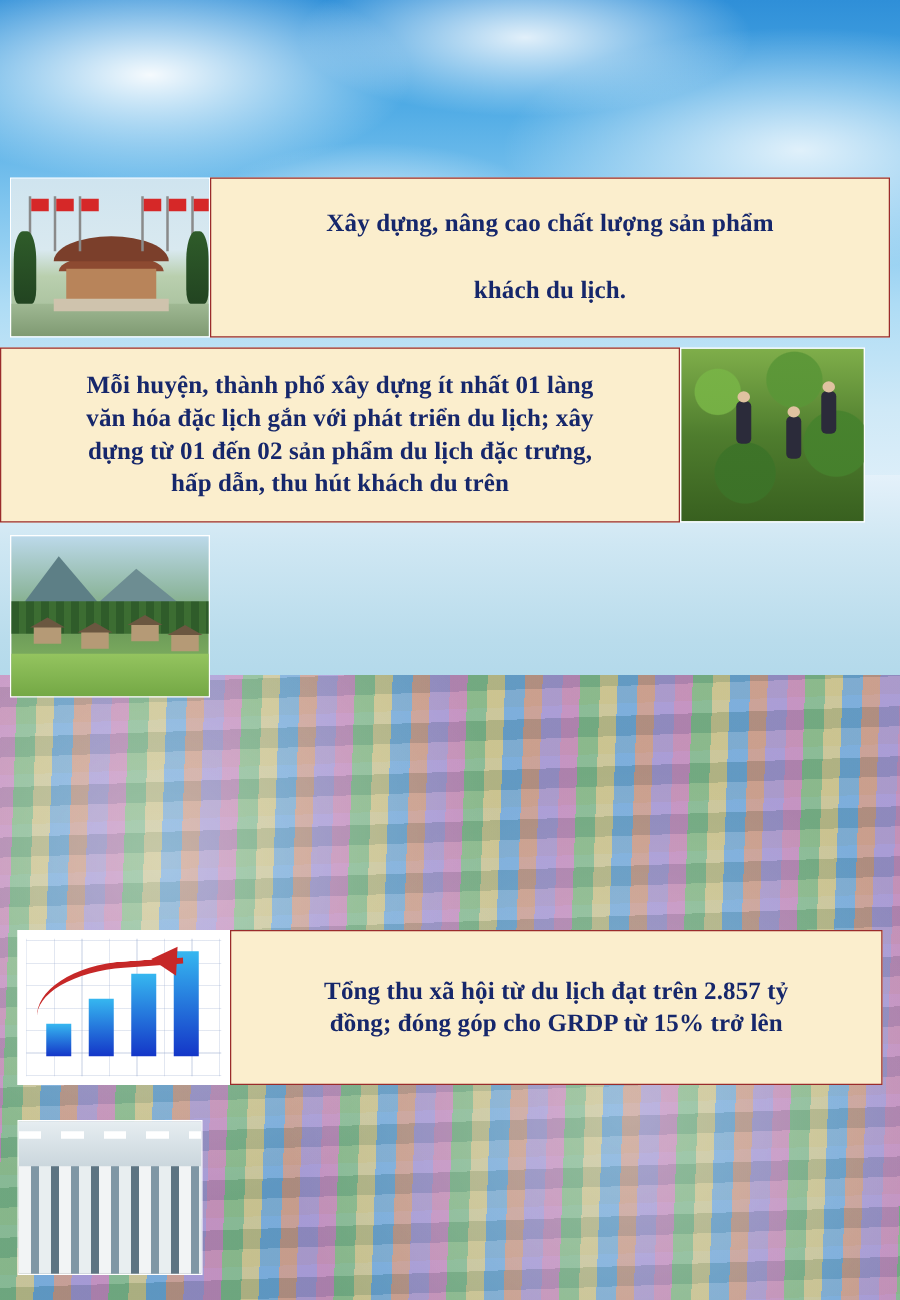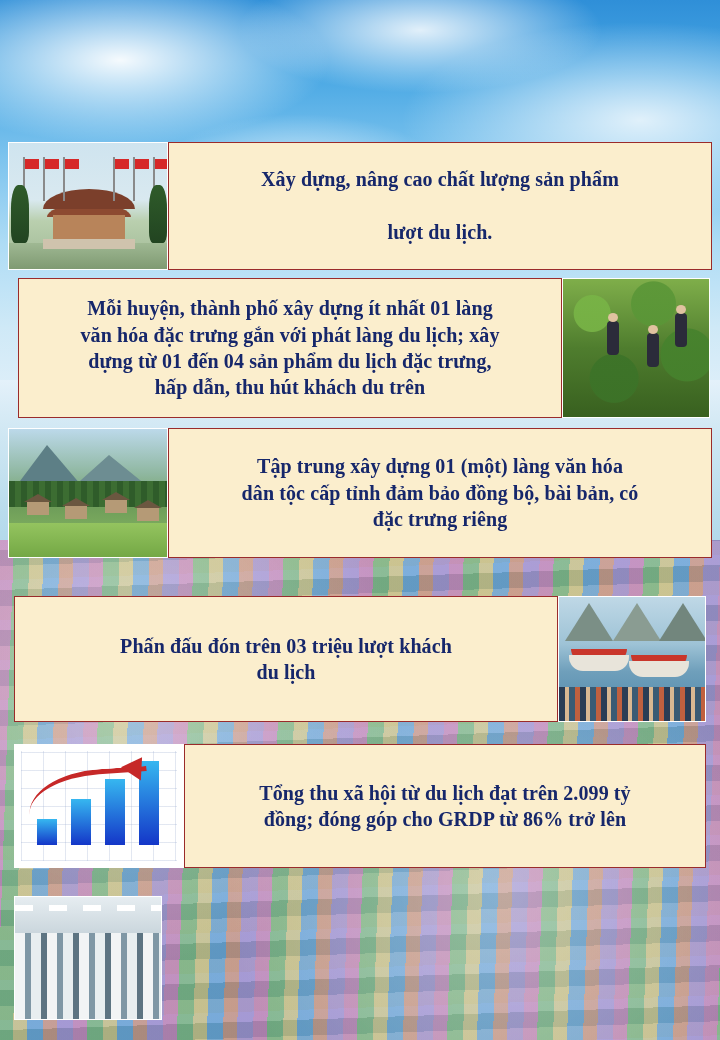--- a/index.html
+++ b/index.html
@@ -84,21 +84,21 @@
     color:#16276b;
     font-weight:bold;
     font-size:20px;
     line-height:1.32;
     letter-spacing:.1px;
   }
 
   
   #row1{left:8px;top:142px;width:704px;height:128px;}
   #row1 .photo{width:160px;}
-  #row2{left:18px;top:278px;width:692px;height:140px;}
+  #row2{left:0;top:278px;width:692px;height:140px;}
   #row2 .photo{width:148px;order:2;}
   #row3{left:8px;top:428px;width:704px;height:130px;}
   #row3 .photo{width:160px;}
   #row4{left:14px;top:596px;width:692px;height:126px;}
   #row4 .photo{width:148px;order:2;}
   #row5{left:14px;top:744px;width:692px;height:124px;}
   #row5 .photo{width:170px;}
   #row6{left:14px;top:896px;width:692px;height:124px;}
   #row6 .photo{width:148px;order:2;}
 
@@ -183,92 +183,69 @@
       <div class="flag" style="left:104px;"></div>
       <div class="flag" style="left:124px;"></div>
       <div class="flag" style="left:144px;"></div>
       <div class="tree" style="left:2px;"></div>
       <div class="tree" style="left:140px;"></div>
     </div>
     <div class="textbox">
       <p>
         <span>Xây dựng, nâng cao chất lượng sản phẩm</span><br>
         <br>
-        <span>lượt du lịch.</span>
+        <span>khách du lịch.</span>
       </p>
     </div>
   </div>
 
   <div class="row" id="row2">
     <div class="photo ph-harvest">
       <div class="leafy"></div>
       <div class="person" style="left:44px;top:42px;"></div>
       <div class="person" style="left:84px;top:54px;"></div>
       <div class="person" style="left:112px;top:34px;"></div>
     </div>
     <div class="textbox">
       <p>
         <span>Mỗi huyện, thành phố xây dựng ít nhất 01 làng</span><br>
-        <span>văn hóa đặc trưng gắn với phát làng du lịch; xây</span><br>
-        <span>dựng từ 01 đến 04 sản phẩm du lịch đặc trưng,</span><br>
+        <span>văn hóa đặc lịch gắn với phát triển du lịch; xây</span><br>
+        <span>dựng từ 01 đến 02 sản phẩm du lịch đặc trưng,</span><br>
         <span>hấp dẫn, thu hút khách du trên</span>
       </p>
     </div>
   </div>
 
   <div class="row" id="row3">
     <div class="photo ph-village">
       <div class="mtn"></div>
       <div class="mtn2"></div>
       <div class="treeline"></div>
       <div class="field"></div>
       <div class="house" style="left:18px;top:72px;"></div>
       <div class="house" style="left:56px;top:76px;"></div>
       <div class="house" style="left:96px;top:70px;"></div>
       <div class="house" style="left:128px;top:78px;"></div>
     </div>
-    <div class="textbox">
-      <p>
-        <span>Tập trung xây dựng 01 (một) làng văn hóa</span><br>
-        <span>dân tộc cấp tỉnh đảm bảo đồng bộ, bài bản, có</span><br>
-        <span>đặc trưng riêng</span>
-      </p>
-    </div>
-  </div>
-
-  <div class="row" id="row4">
-    <div class="photo ph-boats">
-      <div class="karst" style="left:6px;"></div>
-      <div class="karst" style="left:54px;border-bottom-color:#8a9c92;"></div>
-      <div class="karst" style="left:100px;border-bottom-color:#72867d;"></div>
-      <div class="boat" style="left:10px;top:58px;"></div>
-      <div class="boat" style="left:70px;top:64px;"></div>
-      <div class="crowd"></div>
-    </div>
-    <div class="textbox">
-      <p>
-        <span>Phấn đấu đón trên 03 triệu lượt khách</span><br>
-        <span>du lịch</span>
-      </p>
-    </div>
-  </div>
+  </div>
+
 
   <div class="row" id="row5">
     <div class="photo ph-chart">
       <div class="grid"></div>
       <div class="bar" style="left:22px;height:26px;"></div>
       <div class="bar" style="left:56px;height:46px;"></div>
       <div class="bar" style="left:90px;height:66px;"></div>
       <div class="bar" style="left:124px;height:84px;"></div>
       <div class="arrow"></div>
     </div>
     <div class="textbox">
       <p>
-        <span>Tổng thu xã hội từ du lịch đạt trên 2.099 tỷ</span><br>
-        <span>đồng; đóng góp cho GRDP từ 86% trở lên</span>
+        <span>Tổng thu xã hội từ du lịch đạt trên 2.857 tỷ</span><br>
+        <span>đồng; đóng góp cho GRDP từ 15% trở lên</span>
       </p>
     </div>
   </div>
 
   <div class="row" id="row6">
     <div class="photo ph-factory">
       <div class="hall"></div>
       <div class="lights"></div>
       <div class="table"></div>
       <div class="rows"></div>

